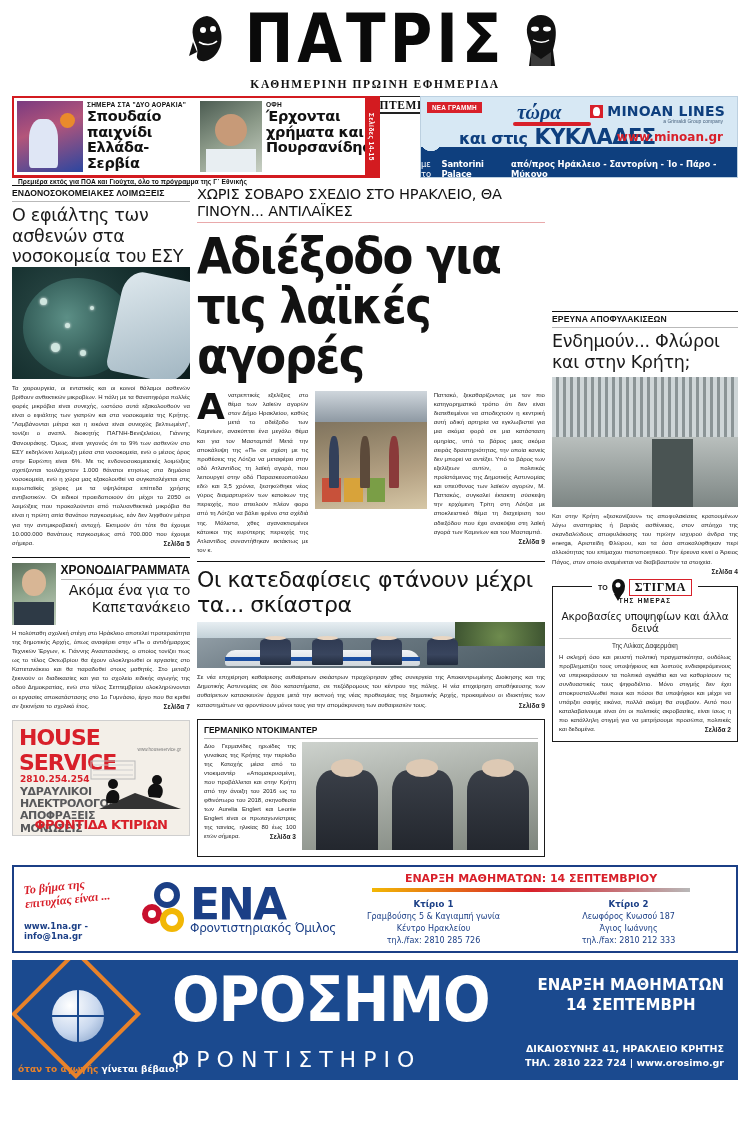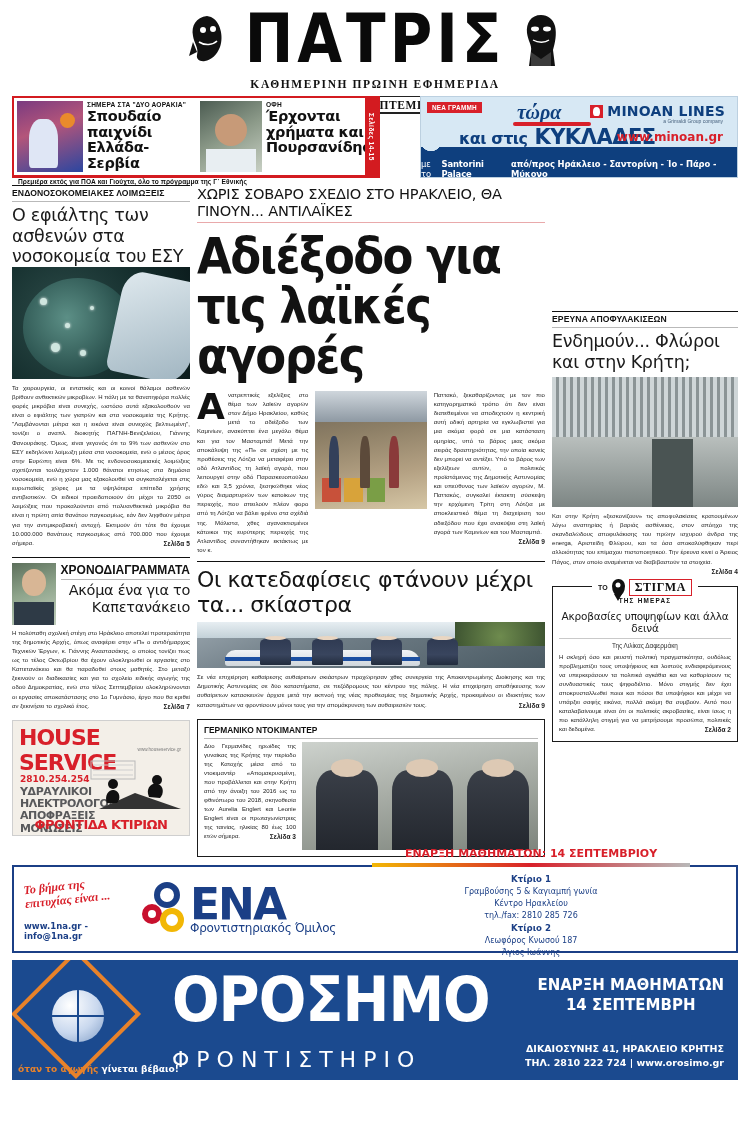--- a/index.html
+++ b/index.html
@@ -204,21 +204,21 @@
   .ring { position:absolute; border-radius:50%; }
   .ring.blue { left:12px; top:0; width:26px; height:26px; border:6px solid #1b3f86;}
   .ring.red { left:0; top:22px; width:20px; height:20px; border:6px solid #c8102e;}
   .ring.yellow { left:18px; top:26px; width:24px; height:24px; border:6px solid #f2b705;}
   .ena-word { font-family:"DejaVu Sans",sans-serif; font-weight:bold; font-size:44px; color:#1b3f86; letter-spacing:-2px; line-height:1; }
   .ena-sub { font-family:"DejaVu Sans",sans-serif; font-size:12px; color:#1b3f86; letter-spacing:-.3px; margin-top:-6px; }
   .ena-right { flex:1; padding-right:10px; }
   .ena-start { text-align:center; font-family:"DejaVu Sans",sans-serif; font-weight:bold; font-size:11px; color:#1b3f86; }
   .ena-start span { color:#d8202a; }
   .ena-bar { height: 4px; margin: 3px 36px 6px 36px; background: linear-gradient(90deg,#f2b705,#d8202a,#b8b8b8); }
-  .ena-cols { display:flex;flex-direction:column; }
+  .ena-cols { display:flex; }
   .ena-col { flex:1; text-align:center; font-family:"DejaVu Sans",sans-serif; font-size:8px; color:#1b3f86; line-height:1.5;}
   .ena-col b { font-size:8.6px; }
 
   .ad-oro { margin: 7px 12px 0 12px; height: 120px; background: #1b4a8f; position:relative; overflow:hidden;}
   .oro-diamond { position:absolute; left:18px; top:8px; width:92px; height:92px; border:4px solid #e8822a; transform: rotate(45deg); }
   .oro-globe { position:absolute; left:40px; top:30px; width:52px; height:52px; border-radius:50%; background: radial-gradient(circle at 35% 30%, #ffffff 0%, #c9d8ee 55%, #7e9cc6 100%); overflow:hidden;}
   .oro-globe::before{content:"";position:absolute;left:50%;top:0;width:2px;height:100%;background:#1b4a8f;transform:translateX(-50%);}
   .oro-globe::after{content:"";position:absolute;left:0;top:50%;width:100%;height:2px;background:#1b4a8f;transform:translateY(-50%);}
   .oro-tag { position:absolute; left:6px; bottom:6px; font-family:"DejaVu Sans",sans-serif; font-weight:bold; font-size:9px; color:#e8822a;}
   .oro-tag i { color:#fff; font-style:normal;}

